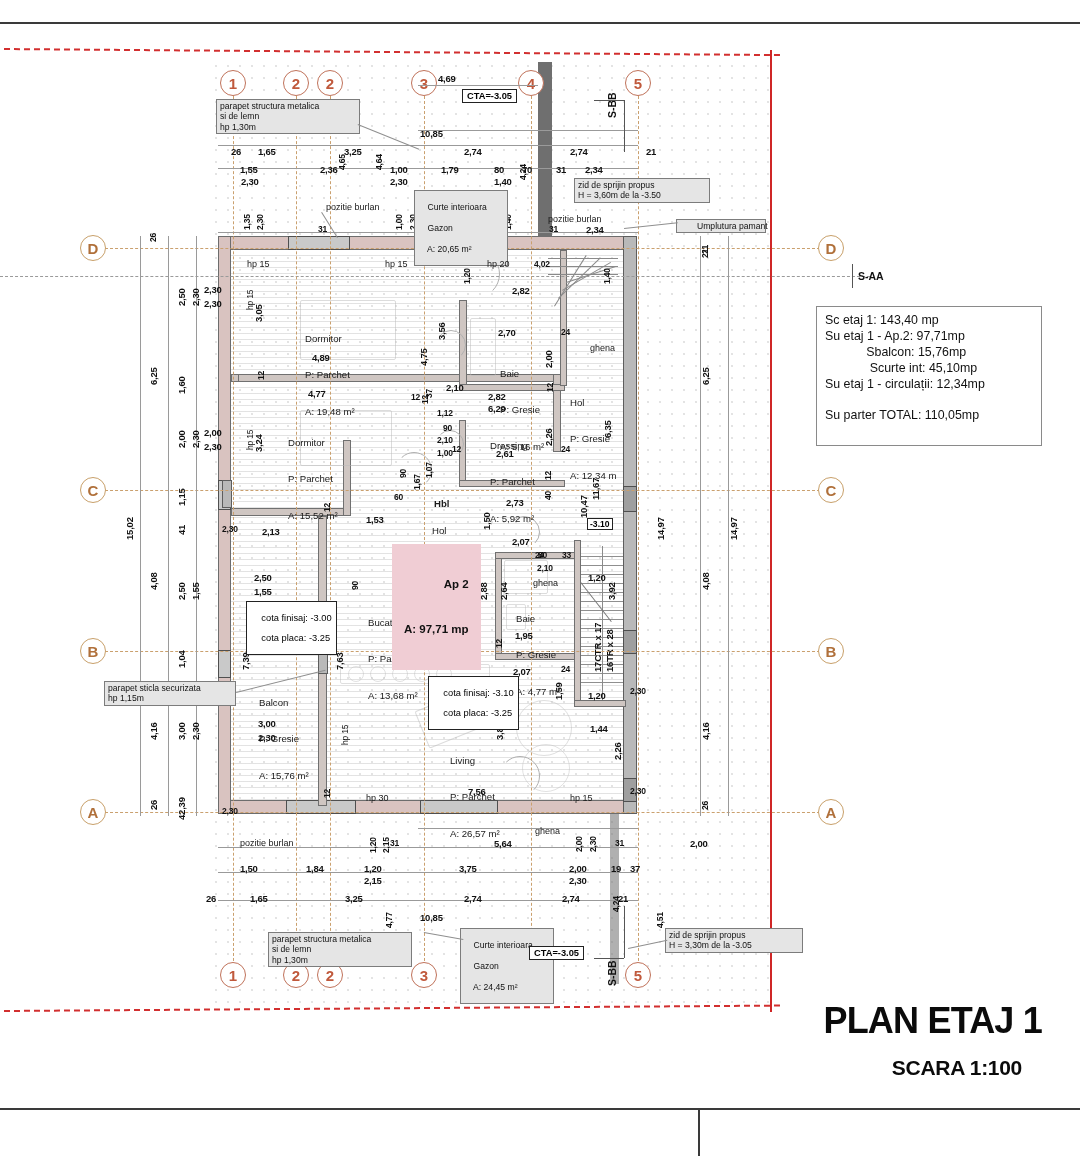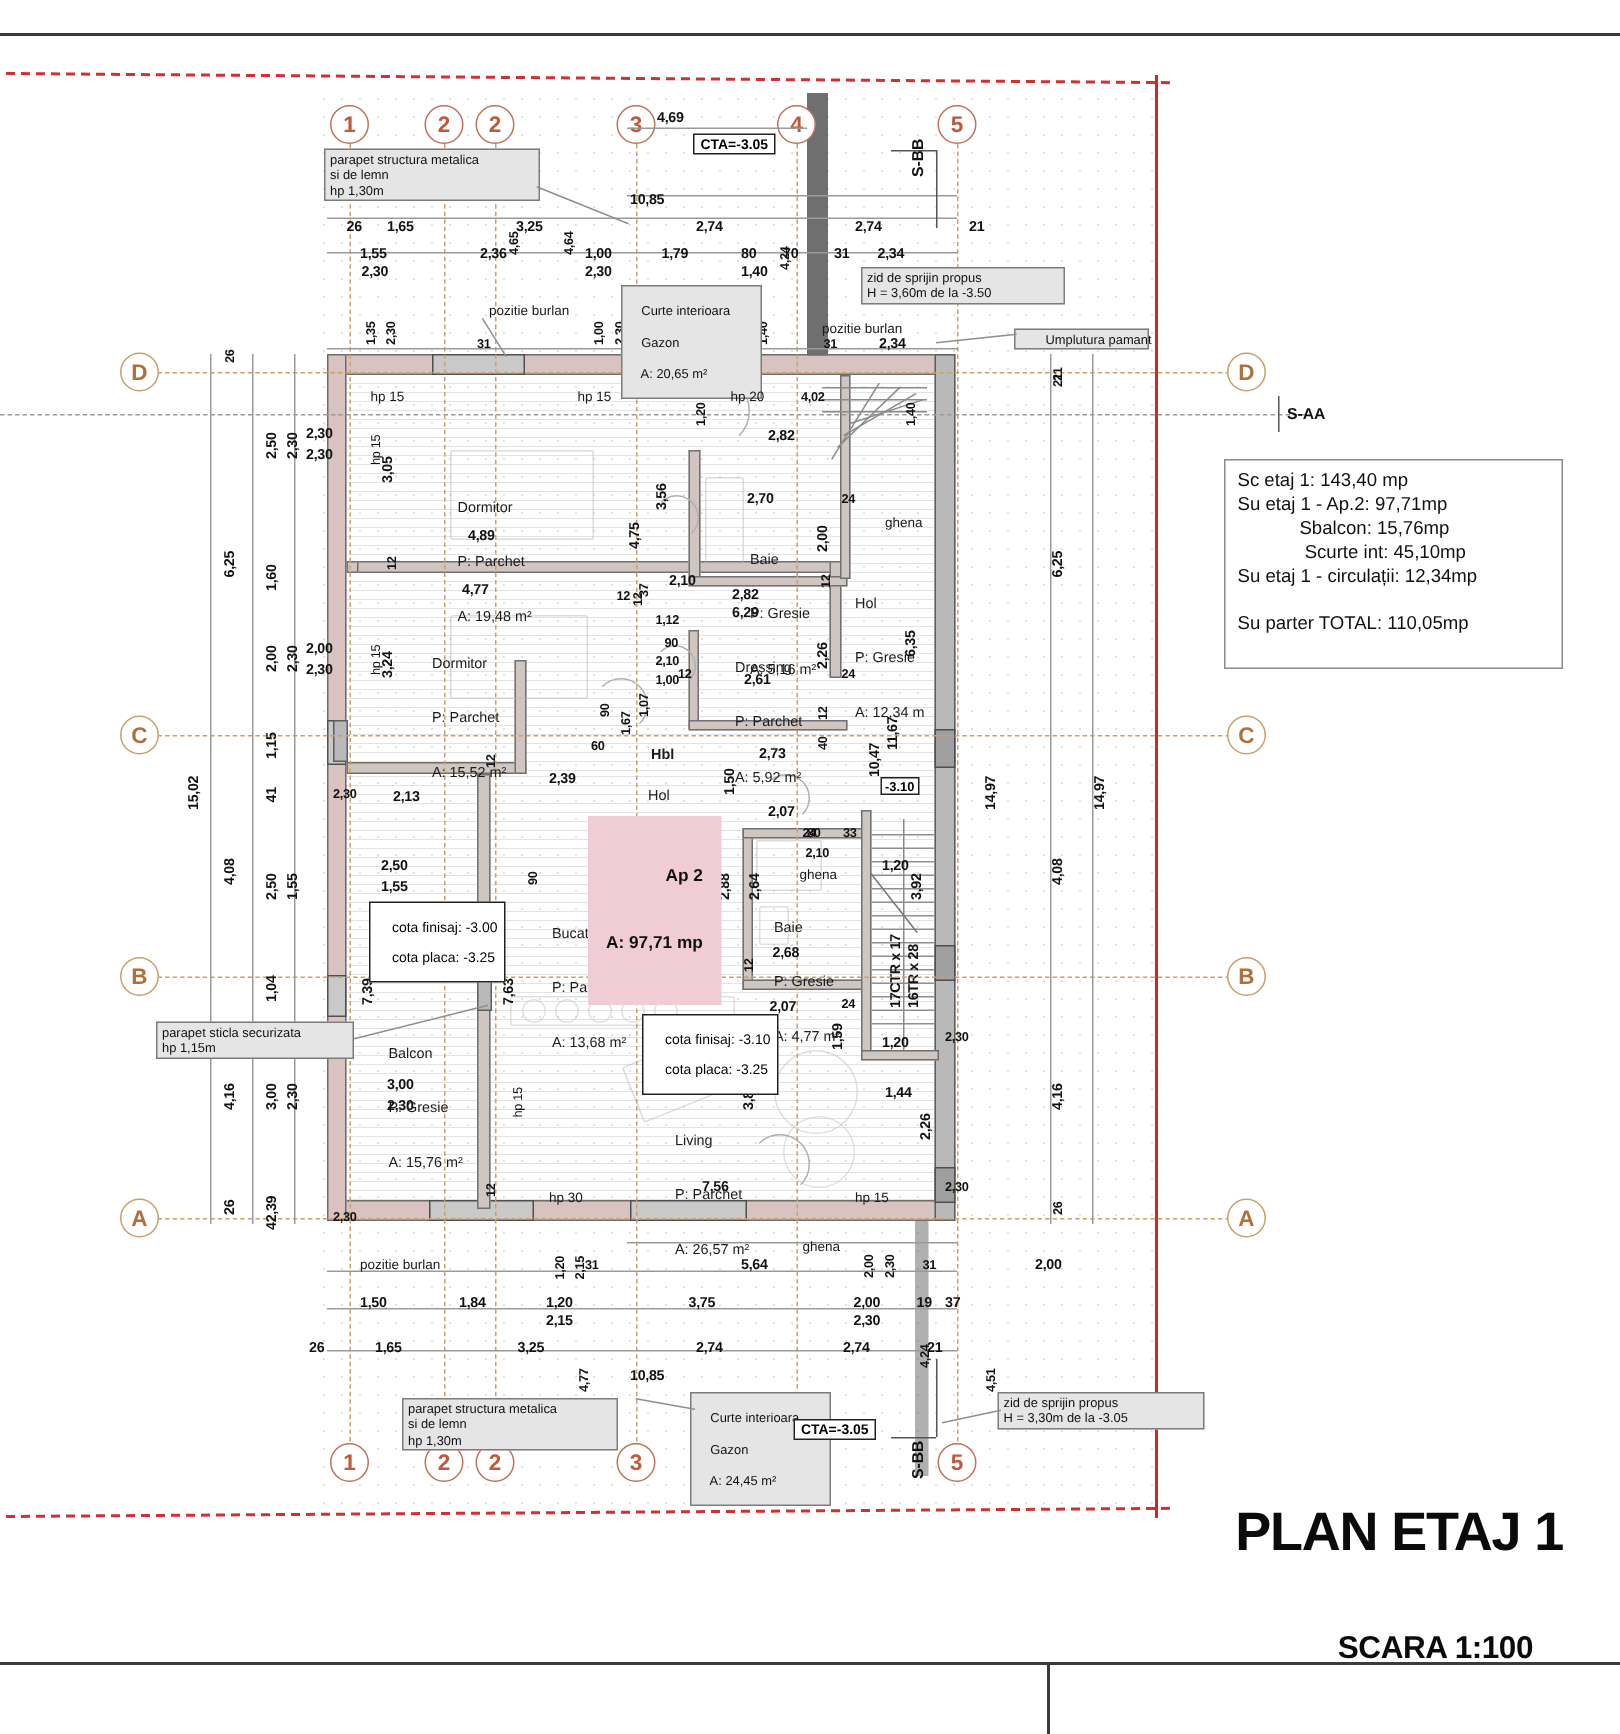--- a/index.html
+++ b/index.html
@@ -73,21 +73,21 @@
 
   
   #apbadge { position:absolute; background:#f0cdd4; padding:3px 12px;
              font-size:11.5px; font-weight:bold; line-height:1.3; text-align:center; color:#111;
              white-space:pre; }
 
   
   #title { position:absolute; right:38px; top:1000px; font-size:36px; font-weight:bold;
            letter-spacing:-0.8px; color:#0b0b0b; }
   #subtitle { position:absolute; right:58px; top:1056px; font-size:21px; font-weight:bold;
-              letter-spacing:-0.3px; color:#0b0b0b;margin-top:31px; }
+              letter-spacing:-0.3px; color:#0b0b0b; }
 
   
   .frameline { position:absolute; background:#3a3a3a; }
 
   
   .secmark { position:absolute; font-size:10.5px; font-weight:bold; color:#111; }
   .secmark.rot { transform-origin:0 0; transform:rotate(-90deg); }
 
   
   .tread { position:absolute; border-top:0.7px solid #8f8f8f; height:0; }
@@ -373,29 +373,29 @@
   <div class="vdim" style="left:655px; top:540px;">14,97</div>
   <div class="vdim" style="left:728px; top:540px;">14,97</div>
 
   <div class="vdim" style="left:253px; top:322px;">3,05</div>
   <div class="dim" style="left:312px; top:352px;">4,89</div>
   <div class="dim" style="left:308px; top:388px;">4,77</div>
   <div class="vdim" style="left:253px; top:452px;">3,24</div>
   <div class="dim" style="left:262px; top:526px;">2,13</div>
   <div class="dim" style="left:254px; top:572px;">2,50</div>
   <div class="dim" style="left:254px; top:586px;">1,55</div>
-  <div class="dim" style="left:366px; top:514px;">2,39</div>
+  <div class="dim" style="left:366px; top:514px;">1,53</div>
   <div class="vdim" style="left:240px; top:670px;">7,39</div>
   <div class="vdim" style="left:334px; top:670px;">7,63</div>
   <div class="dim" style="left:258px; top:718px;">3,00</div>
   <div class="dim" style="left:258px; top:732px;">2,30</div>
   <div class="dim" style="left:406px; top:628px;">4,17</div>
   <div class="vdim" style="left:478px; top:600px;">2,88</div>
   <div class="vdim" style="left:498px; top:600px;">2,64</div>
-  <div class="dim" style="left:515px; top:630px;">2,68</div>
+  <div class="dim" style="left:515px; top:630px;">1,95</div>
   <div class="dim" style="left:512px; top:536px;">2,07</div>
   <div class="vdim" style="left:494px; top:740px;">3,85</div>
   <div class="dim" style="left:468px; top:786px;">7,56</div>
   <div class="vdim" style="left:553px; top:700px;">1,59</div>
   <div class="dim" style="left:590px; top:723px;">1,44</div>
   <div class="vdim" style="left:612px; top:760px;">2,26</div>
   <div class="dim" style="left:588px; top:572px;">1,20</div>
   <div class="vdim" style="left:606px; top:600px;">3,92</div>
   <div class="dim" style="left:488px; top:403px;">6,29</div>
   <div class="dim" style="left:496px; top:448px;">2,61</div>

